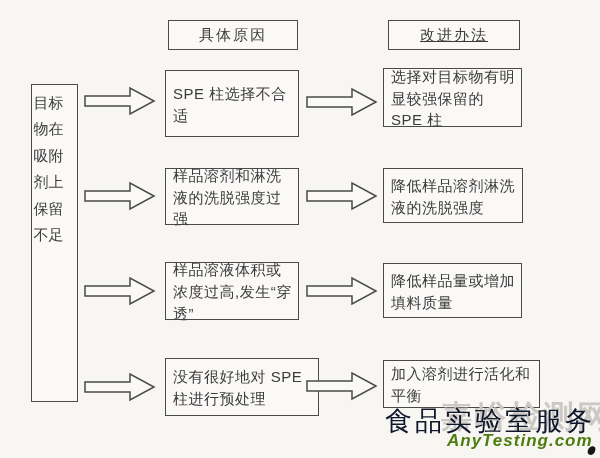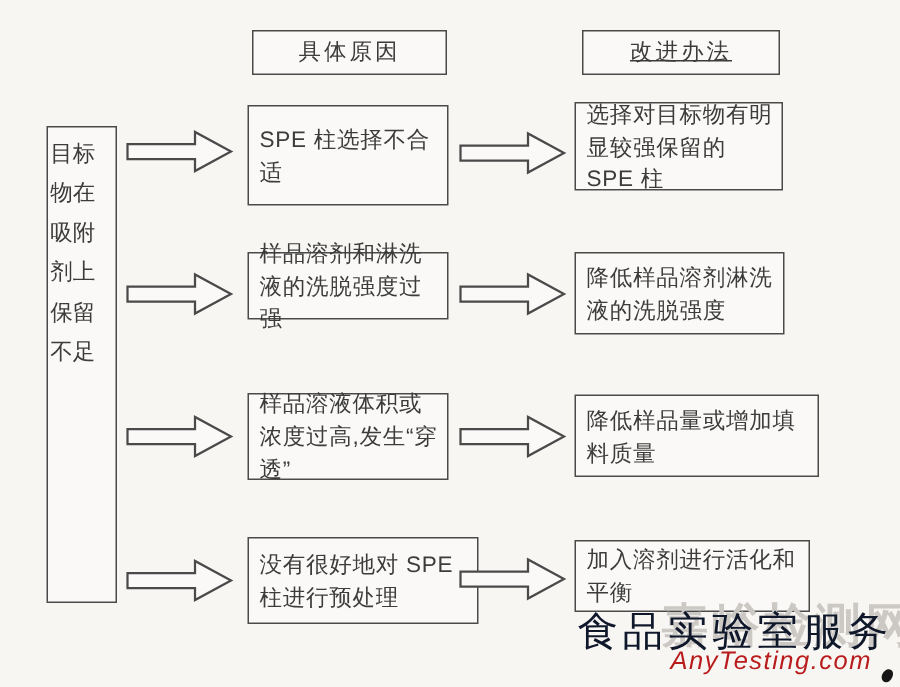--- a/index.html
+++ b/index.html
@@ -36,22 +36,22 @@
   }
   .arrow{position:absolute;width:72px;height:32px;}
   .arrow svg{display:block;width:100%;height:100%;}
   .wm-cn{
     position:absolute;left:441px;top:396px;
     font-size:31px;font-weight:bold;letter-spacing:3px;
     color:#ccc9c5;white-space:nowrap;z-index:1;
   }
   .wm-en{
     position:absolute;left:447px;top:431px;
-    font-size:17px;font-style:italic;font-weight:normal;
-    color:#b91c1c;letter-spacing:1px;white-space:nowrap;z-index:1;
+    font-size:17px;font-style:italic;font-weight:bold;
+    color:#4d7c0f;letter-spacing:1px;white-space:nowrap;z-index:1;
   }
   .overlay-title{
     position:absolute;left:385px;top:403px;
     font-family:"Liberation Serif","DejaVu Serif",serif;
     font-size:27px;color:#0f172a;letter-spacing:3px;
     white-space:nowrap;z-index:2;
   }
   .ink-mark{
     position:absolute;left:588px;top:446px;width:7px;height:9px;
     background:#161616;border-radius:60% 40% 55% 45%;
@@ -60,27 +60,27 @@
 </style>
 </head>
 <body>
 
 <div class="box hdr" style="left:168px;top:20px;width:130px;height:30px;">具体原因</div>
 <div class="box hdr" style="left:388px;top:20px;width:132px;height:30px;text-decoration:underline;">改进办法</div>
 
 <div class="box vbox" style="left:31px;top:84px;width:47px;height:318px;">目标物在吸附剂上保留不足</div>
 
 <div class="box cause" style="left:165px;top:70px;width:134px;height:67px;">SPE 柱选择不合适</div>
-<div class="box cause" style="left:165px;top:168px;width:134px;height:45px;">样品溶剂和淋洗液的洗脱强度过强</div>
+<div class="box cause" style="left:165px;top:168px;width:134px;height:57px;">样品溶剂和淋洗液的洗脱强度过强</div>
 <div class="box cause" style="left:165px;top:262px;width:134px;height:58px;">样品溶液体积或浓度过高,发生“穿透”</div>
 <div class="box cause" style="left:165px;top:358px;width:154px;height:58px;">没有很好地对 SPE 柱进行预处理</div>
 
 <div class="box solution" style="left:383px;top:68px;width:139px;height:59px;">选择对目标物有明显较强保留的 SPE 柱</div>
 <div class="box solution" style="left:383px;top:168px;width:140px;height:55px;">降低样品溶剂淋洗液的洗脱强度</div>
-<div class="box solution" style="left:383px;top:263px;width:163px;height:55px;">降低样品量或增加填料质量</div>
+<div class="box solution" style="left:383px;top:263px;width:139px;height:55px;">降低样品量或增加填料质量</div>
 <div class="box solution" style="left:383px;top:360px;width:157px;height:48px;">加入溶剂进行活化和平衡</div>
 
 <div class="arrow" style="left:84px;top:85px;">
   <svg viewBox="0 0 72 32">
       <path d="M1,11 L46,11 L46,3 L70,16 L46,29 L46,21 L1,21 Z" fill="#faf9f7" stroke="#4a4a4a" stroke-width="1.5"></path>
     </svg>
 </div>
 <div class="arrow" style="left:84px;top:180px;">
   <svg viewBox="0 0 72 32">
       <path d="M1,11 L46,11 L46,3 L70,16 L46,29 L46,21 L1,21 Z" fill="#faf9f7" stroke="#4a4a4a" stroke-width="1.5"></path>

